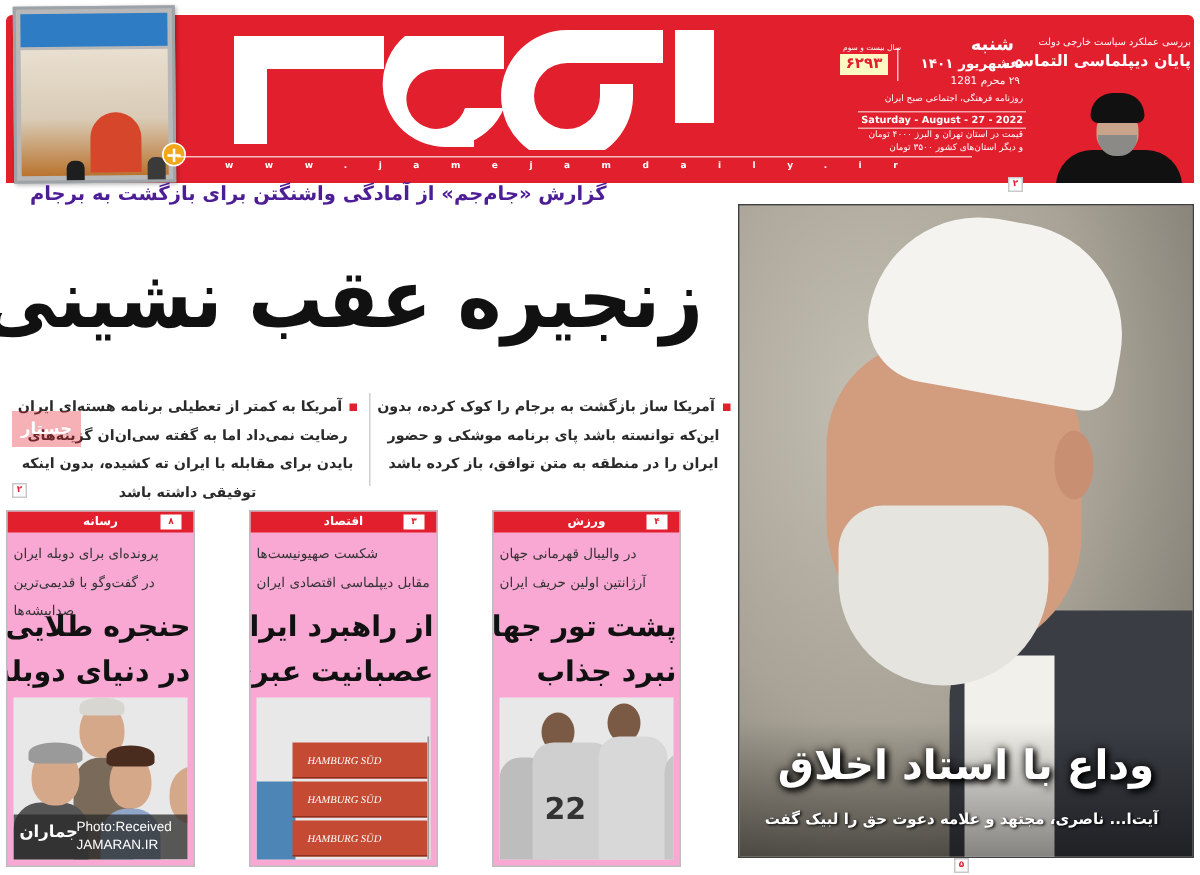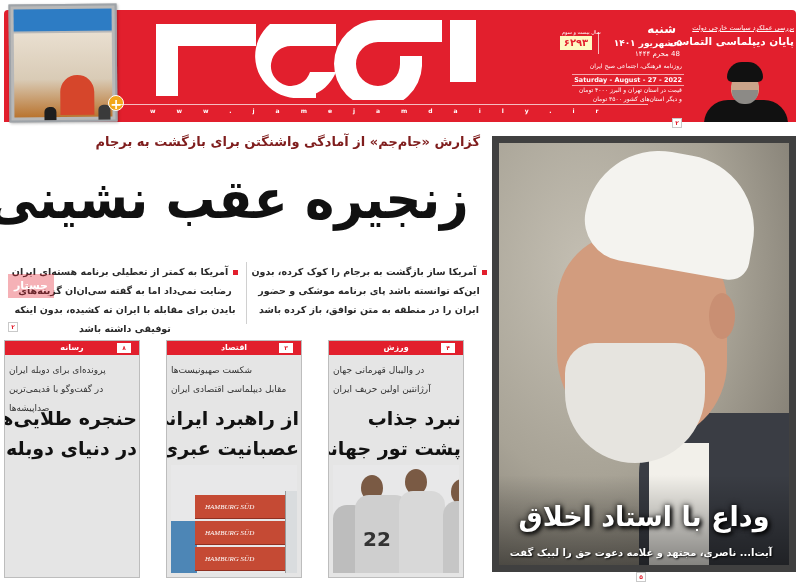--- a/index.html
+++ b/index.html
@@ -28,43 +28,43 @@
   .hijri { position: absolute; right: 6px; top: 28px; font: 7px "DejaVu Sans", sans-serif; white-space: nowrap; }
   .issue-label { position: absolute; left: -2px; top: 7px; font: 5px "DejaVu Sans", sans-serif; white-space: nowrap; }
   .issue-num { position: absolute; left: -4px; top: 14px; width: 32px; height: 14px; background: #fef9c3; color: #e21f2d; font: bold 10px/14px "DejaVu Sans", sans-serif; text-align: center; }
   .vsep { position: absolute; left: 34px; top: 10px; width: 1px; height: 22px; background: rgba(255,255,255,.7); }
   .tagline { position: absolute; right: 4px; top: 40px; font: 6px "DejaVu Sans", sans-serif; white-space: nowrap; }
   .date-en { position: absolute; right: 2px; top: 52px; font: bold 6.5px "DejaVu Sans", sans-serif; direction: ltr; white-space: nowrap; border-top: 1px solid rgba(255,255,255,.6); border-bottom: 1px solid rgba(255,255,255,.6); padding: 1px 2px; }
   .price1 { position: absolute; right: 4px; top: 64px; font: 6px "DejaVu Sans", sans-serif; white-space: nowrap; }
   .price2 { position: absolute; right: 4px; top: 73px; font: 6px "DejaVu Sans", sans-serif; white-space: nowrap; }
 
   .teaser { position: absolute; left: 690px; top: 24px; width: 104px; direction: rtl; color: #fff; text-align: right; }
-  .teaser-kicker { font: 6.5px "DejaVu Sans", sans-serif; white-space: nowrap; text-decoration: underline; }
+  .teaser-kicker { font: 6.5px "DejaVu Sans", sans-serif; white-space: nowrap; }
   .teaser-title { font: bold 10.5px "DejaVu Sans", sans-serif; margin-top: 3px; white-space: nowrap; padding-left: 48px; }
   .raisi { position: absolute; left: 700px; top: 62px; width: 90px; height: 60px; overflow: hidden; }
   .raisi-turban { position: absolute; left: 27px; top: 0; width: 36px; height: 20px; background: #111; border-radius: 18px 18px 6px 6px; }
   .raisi-face { position: absolute; left: 31px; top: 14px; width: 28px; height: 26px; background: #caa48a; border-radius: 10px 10px 12px 12px; }
   .raisi-beard { position: absolute; left: 32px; top: 28px; width: 26px; height: 14px; background: #8c8a86; border-radius: 0 0 12px 12px; }
   .raisi-robe { position: absolute; left: 4px; top: 38px; width: 84px; height: 24px; background: #111; border-radius: 30px 30px 0 0; }
 
   .page-tag { position: absolute; width: 10px; height: 10px; background: #fff; border: 1px solid #c9c9c9; color: #e21f2d; font: bold 6px/8px "DejaVu Sans", sans-serif; text-align: center; }
 
   
-  .kicker { position: absolute; left: 20px; top: 134px; width: 460px; text-align: right; direction: rtl; color: #7f1d1d; font: bold 13px "DejaVu Sans", sans-serif; }
+  .kicker { position: absolute; left: 20px; top: 122px; width: 460px; text-align: left; direction: rtl; color: #4c1d95; font: bold 13px "DejaVu Sans", sans-serif; }
   .headline { position: absolute; left: 4px; top: 160px; width: 484px; text-align: center; direction: rtl; color: #111; font: bold 54px/80px "DejaVu Sans", sans-serif; letter-spacing: -2px; white-space: nowrap; transform: scaleX(0.92); transform-origin: center; }
 
   .bullet-col { position: absolute; top: 262px; width: 238px; direction: rtl; text-align: center; color: #2a2a2a; font: bold 9.5px/19px "DejaVu Sans", sans-serif; }
   .bullet-col .sq { display: inline-block; width: 5px; height: 5px; background: #e21f2d; margin-left: 5px; vertical-align: middle; }
   .bullet-right { left: 250px; }
   .bullet-left { left: 6px; }
   .col-divider { position: absolute; left: 246px; top: 262px; width: 1px; height: 62px; background: #d0d0d0; }
   .mag-stamp { position: absolute; left: 8px; top: 274px; width: 46px; height: 24px; background: rgba(226,31,45,.35); color: #fff; font: bold 11px/24px "DejaVu Sans", sans-serif; text-align: center; direction: rtl; }
 
   
-  .box { position: absolute; top: 340px; width: 136px; height: 238px; background: #e5e5e5; border: 1px solid #bdbdbd; overflow: hidden; }
+  .box { position: absolute; top: 340px; width: 126px; height: 238px; background: #f9a8d4; border: 1px solid #bdbdbd; overflow: hidden; }
   .box-head { position: absolute; left: 0; top: 0; right: 0; height: 14px; background: #e21f2d; color: #fff; font: bold 8px/14px "DejaVu Sans", sans-serif; text-align: center; direction: rtl; }
   .box-num { position: absolute; right: 8px; top: 2px; width: 14px; height: 10px; background: #fff; color: #e21f2d; font: bold 6px/10px "DejaVu Sans", sans-serif; text-align: center; }
   .box-sub { position: absolute; left: 4px; right: 4px; top: 20px; text-align: left; direction: rtl; color: #333; font: 9px/19px "DejaVu Sans", sans-serif; }
   .box-title { position: absolute; left: 2px; right: 2px; top: 62px; direction: rtl; color: #111; font: bold 19px/30px "DejaVu Sans", sans-serif; white-space: nowrap; }
   .box-img { position: absolute; left: 4px; right: 4px; top: 124px; bottom: 4px; overflow: hidden; background: #e8e8e9; }
 
   
   .face { position: absolute; border-radius: 50% 50% 45% 45%; background: #d6a88a; }
   .hair { position: absolute; border-radius: 50% 50% 20% 20%; }
   .body { position: absolute; border-radius: 18px 18px 0 0; }
@@ -73,21 +73,21 @@
   .credit-l1 { position: absolute; left: 42px; top: 3px; font: 9px "Liberation Sans", sans-serif; white-space: nowrap; }
   .credit-l2 { position: absolute; left: 42px; top: 15px; font: 9px "Liberation Sans", sans-serif; white-space: nowrap; }
 
   
   .cont { position: absolute; height: 24px; background: #c54a34; border-bottom: 1px solid #8f3021; color: #fff; font: italic 7px/24px "Liberation Serif", serif; padding-left: 10px; }
   
   .player { position: absolute; border-radius: 14px 14px 0 0; background: #cfcfcf; }
   .phead { position: absolute; border-radius: 50%; background: #7a5a44; }
 
   
-  .hero { position: absolute; left: 492px; top: 136px; width: 304px; height: 436px; background: #a9a49a; border: 7px solid #404040; overflow: hidden; }
+  .hero { position: absolute; left: 492px; top: 136px; width: 304px; height: 436px; background: #a9a49a; border: 1px solid #404040; overflow: hidden; }
   .hero-bg { position: absolute; inset: 0; background: radial-gradient(ellipse at 30% 30%, #c4bfb3 0%, #a8a396 50%, #706b62 100%); }
   .coat { position: absolute; left: 140px; top: 270px; width: 180px; height: 180px; background: #3a3d44; border-radius: 60px 0 0 0; }
   .shirt { position: absolute; left: 150px; top: 300px; width: 60px; height: 150px; background: #f2f0ea; }
   .cap { position: absolute; left: 88px; top: 10px; width: 170px; height: 116px; background: #f4f3ef; border-radius: 90px 90px 24px 50px; transform: rotate(10deg); }
   .head { position: absolute; left: 58px; top: 90px; width: 170px; height: 210px; background: #d29c7e; border-radius: 70px 70px 80px 90px; }
   .beard { position: absolute; left: 66px; top: 200px; width: 140px; height: 120px; background: #e6e4df; border-radius: 30px 30px 70px 70px; }
   .ear { position: absolute; left: 210px; top: 150px; width: 26px; height: 46px; background: #c98f73; border-radius: 50%; }
   .hero-shade { position: absolute; left: 0; right: 0; bottom: 0; height: 90px; background: linear-gradient(180deg, rgba(0,0,0,0) 0%, rgba(0,0,0,.45) 100%); }
   .hero-title { position: absolute; left: 0; right: 0; top: 358px; text-align: center; direction: rtl; color: #fff; font: bold 27px "DejaVu Sans", sans-serif; text-shadow: 2px 2px 4px #000, 0 0 6px #000; white-space: nowrap; }
   .hero-sub { position: absolute; left: 0; right: 6px; top: 404px; text-align: center; direction: rtl; color: #fff; font: bold 10px "DejaVu Sans", sans-serif; text-shadow: 1px 1px 2px #000; white-space: nowrap; }
@@ -121,21 +121,21 @@
     <path d="M6 8 h100 v22 h-78 v50 h-22 z"></path>
     <path d="M150 70 h16 v12 h-16 z"></path>
   </g>
 </svg>
 <div class="url-line"></div>
 <div class="url-text">www.jamejamdaily.ir</div>
 
 <div class="issue-block">
   <div class="day">شنبه</div>
   <div class="shamsi">۵ شهریور ۱۴۰۱</div>
-  <div class="hijri">48 محرم ۱۴۴۴</div>
+  <div class="hijri">۲۹ محرم 1281</div>
   <div class="issue-label">سال بیست و سوم</div>
   <div class="issue-num">۶۲۹۳</div>
   <div class="vsep"></div>
   <div class="tagline">روزنامه فرهنگی، اجتماعی صبح ایران</div>
   <div class="date-en">Saturday - August - 27 - 2022</div>
   <div class="price1">قیمت در استان تهران و البرز ۴۰۰۰ تومان</div>
   <div class="price2">و دیگر استان‌های کشور ۳۵۰۰ تومان</div>
 </div>
 
 <div class="teaser">
@@ -166,22 +166,22 @@
 <div class="box" style="left:328px;">
   <div class="box-head">
     <span>ورزش</span>
     <span class="box-num">۴</span>
   </div>
   <div class="box-sub">
     <div>در والیبال قهرمانی جهان</div>
     <div>آرژانتین اولین حریف ایران</div>
   </div>
   <div class="box-title">
+    <div>پشت تور جهانی</div>
     <div>نبرد جذاب</div>
-    <div>پشت تور جهانی</div>
   </div>
   <div class="box-img">
     <div class="player" style="left:0;top:40px;width:34px;height:80px;background:#bdbdbd;"></div>
     <div class="phead" style="left:28px;top:10px;width:22px;height:26px;"></div>
     <div class="player" style="left:22px;top:30px;width:54px;height:90px;"></div>
     <div class="phead" style="left:72px;top:4px;width:22px;height:26px;"></div>
     <div class="player" style="left:66px;top:26px;width:46px;height:94px;background:#d8d8d8;"></div>
     <div class="phead" style="left:118px;top:14px;width:22px;height:26px;"></div>
     <div class="player" style="left:110px;top:36px;width:40px;height:84px;background:#c6c6c6;"></div>
     <div style="position:absolute;left:30px;top:62px;font:bold 20px 'DejaVu Sans',sans-serif;color:#333;">22</div>
@@ -216,20 +216,38 @@
     <span>رسانه</span>
     <span class="box-num">۸</span>
   </div>
   <div class="box-sub">
     <div>پرونده‌ای برای دوبله ایران</div>
     <div>در گفت‌وگو با قدیمی‌ترین صداپیشه‌ها</div>
   </div>
   <div class="box-title">
     <div>حنجره طلایی‌ها</div>
     <div>در دنیای دوبله</div>
+  </div>
+  <div class="box-img">
+    <div class="body" style="left:40px;top:40px;width:40px;height:80px;background:#7a6a5a;"></div>
+    <div class="face" style="left:44px;top:4px;width:30px;height:36px;"></div>
+    <div class="hair" style="left:44px;top:0;width:30px;height:12px;background:#d8d6d0;"></div>
+    <div class="body" style="left:0;top:70px;width:50px;height:60px;background:#555;"></div>
+    <div class="face" style="left:12px;top:34px;width:32px;height:38px;"></div>
+    <div class="hair" style="left:10px;top:30px;width:36px;height:14px;background:#9a9a9a;"></div>
+    <div class="body" style="left:58px;top:74px;width:40px;height:50px;background:#8fa6c8;"></div>
+    <div class="face" style="left:64px;top:38px;width:28px;height:36px;"></div>
+    <div class="hair" style="left:62px;top:32px;width:32px;height:14px;background:#4a2c1f;"></div>
+    <div class="body" style="left:100px;top:82px;width:46px;height:44px;background:#e4e2de;"></div>
+    <div class="face" style="left:104px;top:46px;width:30px;height:38px;"></div>
+    <div class="credit">
+      <span class="credit-logo">جماران</span>
+      <span class="credit-l1">Photo:Received</span>
+      <span class="credit-l2">JAMARAN.IR</span>
+    </div>
   </div>
 </div>
 
 <div class="hero">
   <div class="hero-bg"></div>
   <div class="coat"></div>
   <div class="shirt"></div>
   <div class="head"></div>
   <div class="ear"></div>
   <div class="beard"></div>

